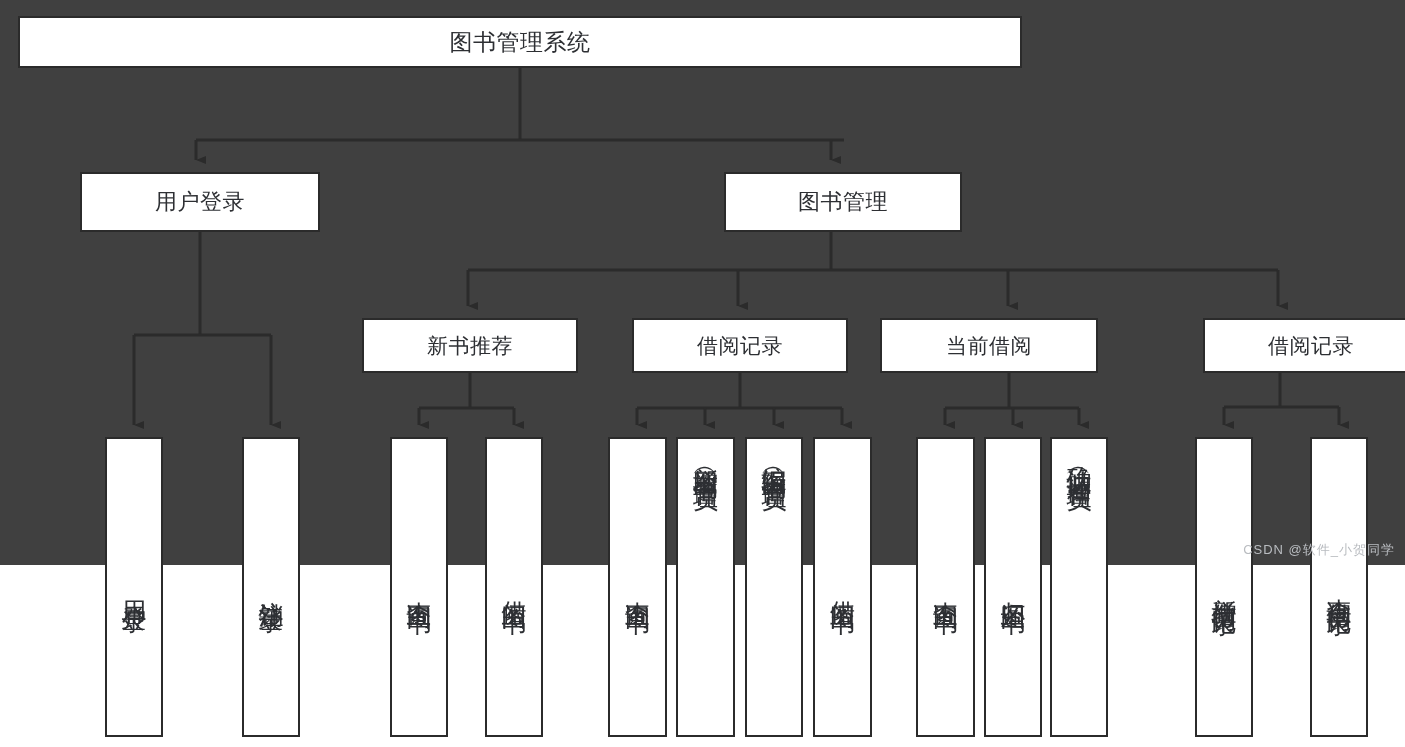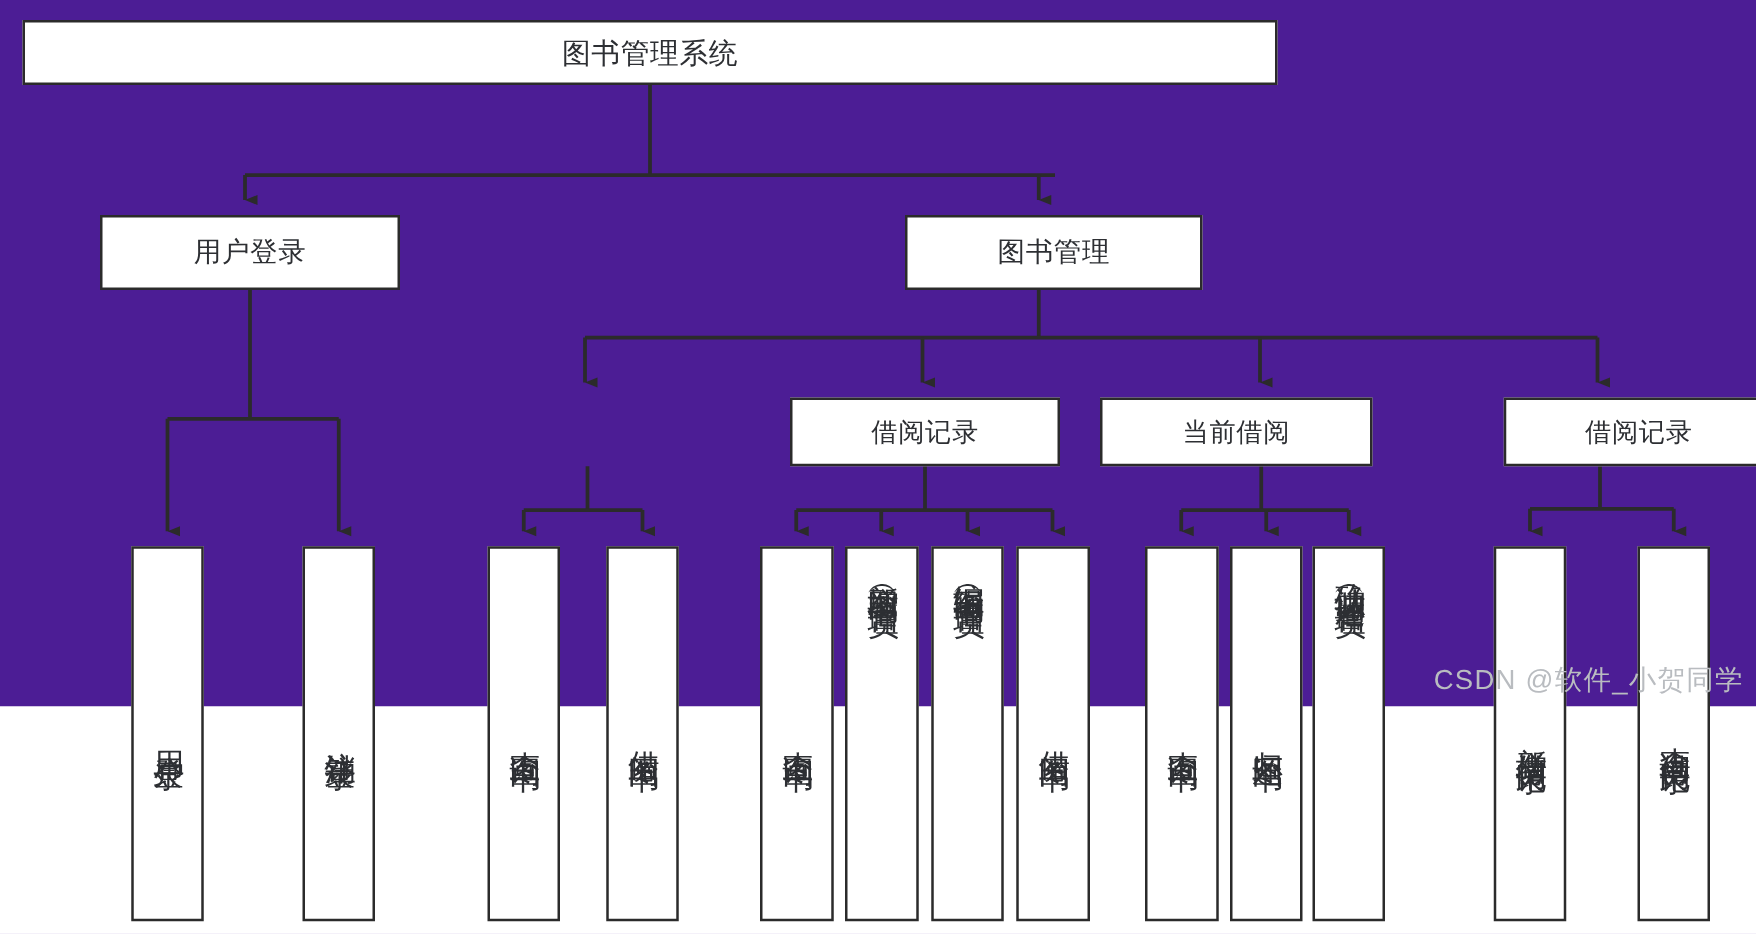--- a/index.html
+++ b/index.html
@@ -10,21 +10,21 @@
   body {
     width: 1405px;
     height: 747px;
     overflow: hidden;
     font-family: "Liberation Sans", "DejaVu Sans", sans-serif;
   }
   #diagram-root {
     position: relative;
     width: 1405px;
     height: 565px;
-    background: #4c1d95;
+    background: #404040;
   }
   svg#diagram-svg {
     position: absolute;
     left: 0;
     top: 0;
     width: 1405px;
     height: 747px;
     display: block;
   }
   .node-box {
@@ -67,21 +67,21 @@
     margin-top: 0px;
   }
   .node-leaf.leaf-center {
     align-items: center;
     padding-top: 0;
   }
   .watermark {
     position: absolute;
     right: 10px;
     bottom: 6px;
-    font-size: 22px;
+    font-size: 13px;
     color: #b9bcc0;
     letter-spacing: 1px;
     white-space: nowrap;
     user-select: none;
   }
 </style>
 </head>
 <body>
 
 <div id="diagram-root">
@@ -141,20 +141,23 @@
     <span class="node-label">图书管理系统</span>
   </div>
 
   <div class="node-box node-tier2" style="left:80px; top:172px; width:240px; height:60px;">
     <span class="node-label">用户登录</span>
   </div>
   <div class="node-box node-tier2" style="left:712px; top:172px; width:238px; height:60px;margin-left:12px;">
     <span class="node-label">图书管理</span>
   </div>
 
+  <div class="node-box node-tier3" style="left:362px; top:318px; width:216px; height:55px;">
+    <span class="node-label">新书推荐</span>
+  </div>
   <div class="node-box node-tier3" style="left:632px; top:318px; width:216px; height:55px;">
     <span class="node-label">借阅记录</span>
   </div>
   <div class="node-box node-tier3" style="left:880px; top:318px; width:218px; height:55px;">
     <span class="node-label">当前借阅</span>
   </div>
   <div class="node-box node-tier3" style="left:1172px; top:318px; width:216px; height:55px;margin-left:31px;">
     <span class="node-label">借阅记录</span>
   </div>
 

